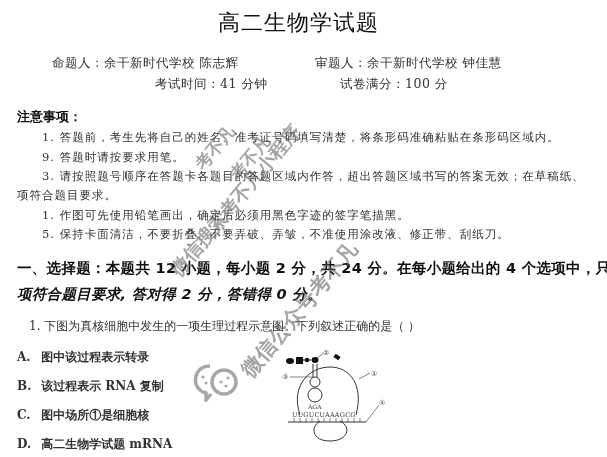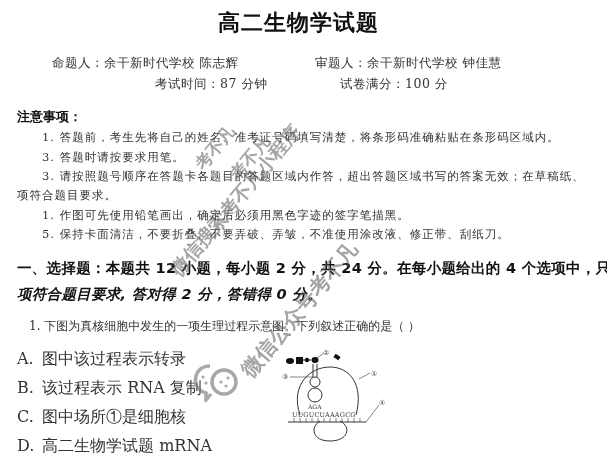--- a/index.html
+++ b/index.html
@@ -2,49 +2,49 @@
 <html><head>
 <meta charset="utf-8">
 <style>
   html, body { margin: 0; padding: 0; }
   body {
     width: 607px; height: 457px; overflow: hidden; background: #ffffff;
     position: relative; color: #222;
     font-family: "DejaVu Serif", "Liberation Serif", serif;
   }
   .abs { position: absolute; white-space: nowrap; }
-  .title { left: 0; width: 597px; top: 8px; text-align: center; font-size: 22px; font-weight: bold;
+  .title { left: 0; width: 597px; top: 8px; text-align: center; font-size: 22px; font-weight: normal;
     font-family: "DejaVu Sans", "Liberation Sans", sans-serif; color: #111; letter-spacing: 1px; }
   .meta { font-size: 12.5px; color: #333; letter-spacing: 0.5px; }
   .notice-h { left: 17px; top: 108px; font-size: 13px; font-weight: bold;
     font-family: "DejaVu Sans", "Liberation Sans", sans-serif; color: #111; }
   .nitem { font-size: 11.5px; color: #333; letter-spacing: 1px; }
   .section { left: 17px; font-size: 14.5px; font-weight: bold; color: #111;
     font-family: "DejaVu Sans", "Liberation Sans", sans-serif; letter-spacing: 0.3px; }
   .q { left: 29px; top: 318px; font-size: 12px; color: #333; }
-  .opt { left: 17px; font-size: 16px; color: #333; }
+  .opt { left: 17px; font-size: 12px; color: #333; font-weight: bold; }
   .opt .lbl { display: inline-block; width: 20px; }
   .wm { position: absolute; color: rgba(90,90,90,0.55); font-weight: bold;
     font-family: "DejaVu Sans", "Liberation Sans", sans-serif; white-space: nowrap;
     transform-origin: left top; pointer-events: none; }
   .diagram { position: absolute; left: 280px; top: 345px; width: 120px; height: 100px; }
   .wechat { position: absolute; left: 192px; top: 362px; width: 50px; height: 40px; }
 </style>
 </head>
 <body>
 
 <div class="abs title">高二生物学试题</div>
 <div class="abs meta" style="left:52px;top:55px;">命题人：余干新时代学校   陈志辉</div>
 <div class="abs meta" style="left:315px;top:55px;">审题人：余干新时代学校   钟佳慧</div>
-<div class="abs meta" style="left:155px;top:76px;">考试时间：87 分钟</div>
+<div class="abs meta" style="left:155px;top:76px;">考试时间：41 分钟</div>
 <div class="abs meta" style="left:340px;top:76px;">试卷满分：100 分</div>
 
 <div class="abs notice-h">注意事项：</div>
 <div class="abs nitem" style="left:42px;top:130px;">1.  答题前，考生先将自己的姓名、准考证号码填写清楚，将条形码准确粘贴在条形码区域内。</div>
-<div class="abs nitem" style="left:42px;top:150px;">3.  答题时请按要求用笔。</div>
+<div class="abs nitem" style="left:42px;top:150px;">9.  答题时请按要求用笔。</div>
 <div class="abs nitem" style="left:42px;top:169px;">3.  请按照题号顺序在答题卡各题目的答题区域内作答，超出答题区域书写的答案无效；在草稿纸、</div>
 <div class="abs nitem" style="left:17px;top:188px;">项符合题目要求。</div>
 <div class="abs nitem" style="left:42px;top:208px;">1.  作图可先使用铅笔画出，确定后必须用黑色字迹的签字笔描黑。</div>
 <div class="abs nitem" style="left:42px;top:227px;">5.  保持卡面清洁，不要折叠、不要弄破、弄皱，不准使用涂改液、修正带、刮纸刀。</div>
 
 <div class="abs section" style="top:259px;">一、选择题：本题共 12 小题，每小题 2 分，共 24 分。在每小题给出的 4 个选项中，只有 1</div>
 <div class="abs section" style="top:285px;font-style:italic;">项符合题目要求, 答对得 2 分，答错得 0 分。</div>
 
 <div class="abs q">1. 下图为真核细胞中发生的一项生理过程示意图。下列叙述正确的是（      ）</div>
 <div class="abs opt" style="top:349px;">

